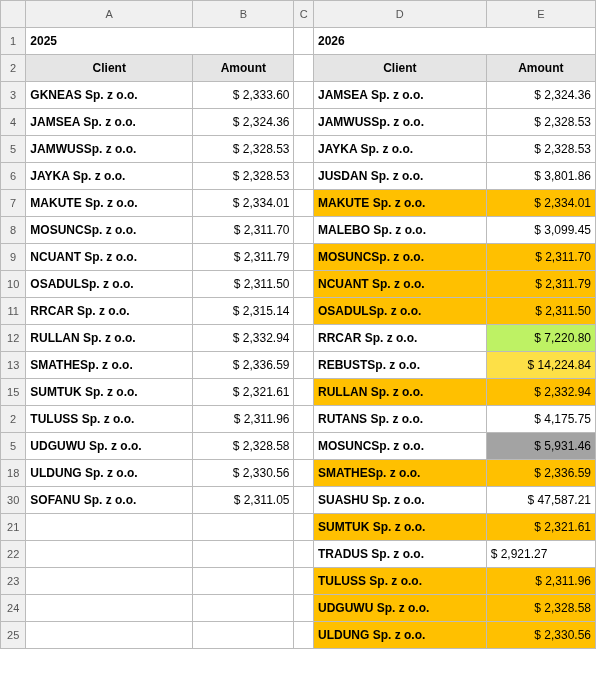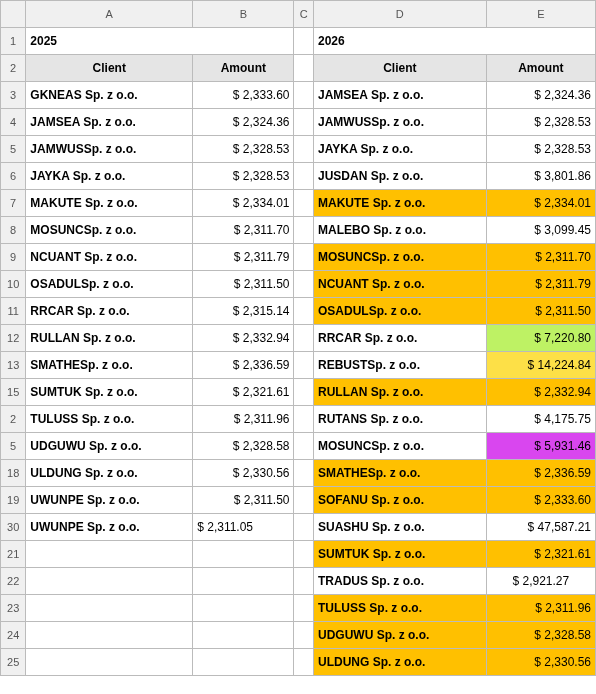--- a/index.html
+++ b/index.html
@@ -199,61 +199,53 @@
         <td class="col-c empty"></td>
         <td class="client-cell">RUTANS Sp. z o.o.</td>
         <td style="text-align: right; background: rgb(255, 255, 255);">$  4,175.75</td>
       </tr>
       <tr>
         <td class="row-header">5</td>
         <td class="client-cell">UDGUWU Sp. z o.o.</td>
         <td style="text-align: right; background: rgb(255, 255, 255);">$  2,328.58</td>
         <td class="col-c empty"></td>
         <td class="client-cell">MOSUNCSp. z o.o.</td>
-        <td style="text-align: right; background: #d946ef;">$  5,931.46</td>
+        <td style="text-align: right; background: #a3a3a3;">$  5,931.46</td>
       </tr>
       <tr>
         <td class="row-header">18</td>
         <td class="client-cell">ULDUNG Sp. z o.o.</td>
         <td style="text-align: right; background: rgb(255, 255, 255);">$  2,330.56</td>
         <td class="col-c empty"></td>
         <td class="client-cell" style="background: rgb(255, 192, 0);">SMATHESp. z o.o.</td>
         <td style="text-align: right; background: rgb(255, 192, 0);">$  2,336.59</td>
       </tr>
       <tr>
-        <td class="row-header">19</td>
-        <td class="client-cell">UWUNPE Sp. z o.o.</td>
-        <td style="text-align: right; background: rgb(255, 255, 255);">$  2,311.50</td>
-        <td class="col-c empty"></td>
-        <td class="client-cell" style="background: rgb(255, 192, 0);">SOFANU Sp. z o.o.</td>
-        <td style="text-align: right; background: rgb(255, 192, 0);">$  2,333.60</td>
-      </tr>
-      <tr>
         <td class="row-header">30</td>
-        <td class="client-cell">UWUNPE Sp. z o.o.</td>
-        <td style="background: rgb(255, 255, 255);">$  2,311.05</td>
+        <td class="client-cell">SOFANU Sp. z o.o.</td>
+        <td style="text-align: right; background: rgb(255, 255, 255);">$  2,311.05</td>
         <td class="col-c empty"></td>
         <td class="client-cell">SUASHU Sp. z o.o.</td>
         <td style="text-align: right; background: rgb(255, 255, 255);">$  47,587.21</td>
       </tr>
       <tr>
         <td class="row-header">21</td>
         <td class="client-cell"></td>
         <td style="text-align: right; background: rgb(255, 255, 255);"></td>
         <td class="col-c empty"></td>
         <td class="client-cell" style="background: rgb(255, 192, 0);">SUMTUK Sp. z o.o.</td>
         <td style="text-align: right; background: rgb(255, 192, 0);">$  2,321.61</td>
       </tr>
       <tr>
         <td class="row-header">22</td>
         <td class="client-cell"></td>
         <td style="text-align: right; background: rgb(255, 255, 255);"></td>
         <td class="col-c empty"></td>
         <td class="client-cell">TRADUS Sp. z o.o.</td>
-        <td style="text-align: center; background: rgb(255, 255, 255);">$  2,921.27</td>
+        <td style="text-align: left; background: rgb(255, 255, 255);">$  2,921.27</td>
       </tr>
       <tr>
         <td class="row-header">23</td>
         <td class="client-cell"></td>
         <td style="text-align: right; background: rgb(255, 255, 255);"></td>
         <td class="col-c empty"></td>
         <td class="client-cell" style="background: rgb(255, 192, 0);">TULUSS Sp. z o.o.</td>
         <td style="text-align: right; background: rgb(255, 192, 0);">$  2,311.96</td>
       </tr>
       <tr>

